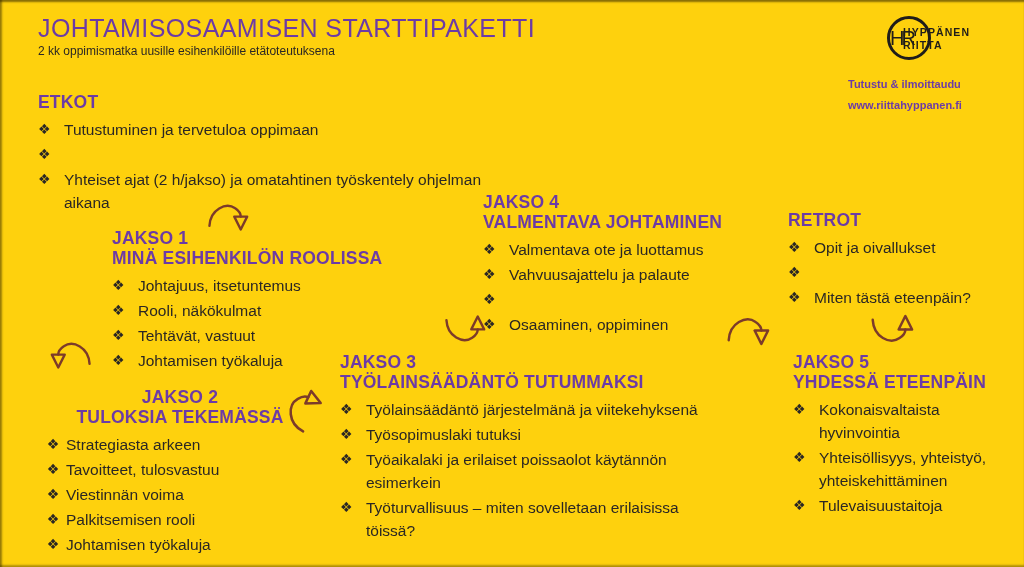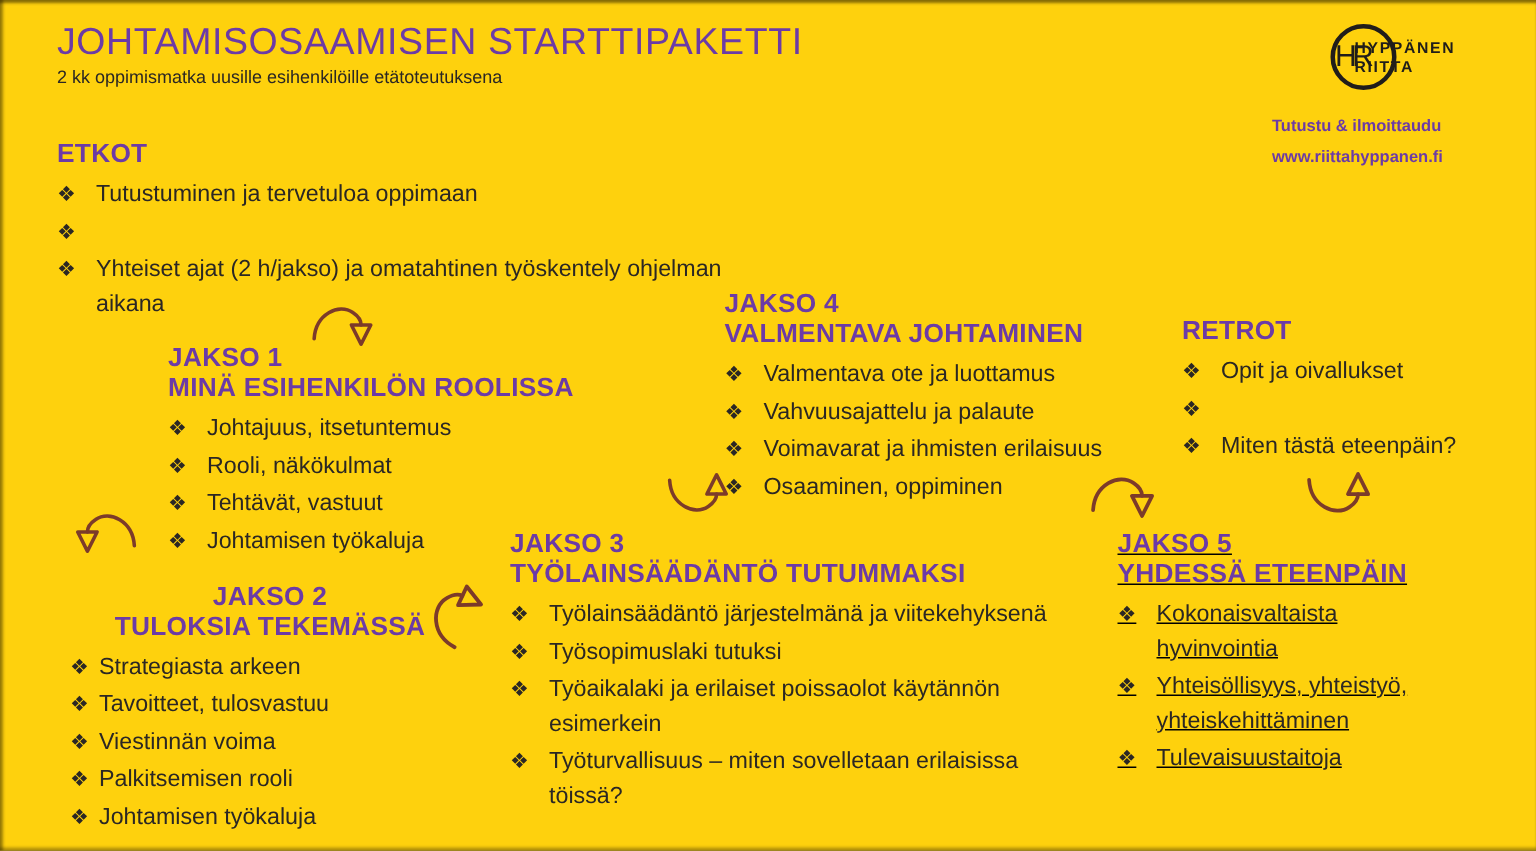--- a/index.html
+++ b/index.html
@@ -53,21 +53,21 @@
     display:flex;align-items:flex-start;
     font-size:15.5px;line-height:23px;margin-bottom:2px;
     color:var(--body-text,#2B2724);
   }
   .blt{width:26px;flex:0 0 26px;font-size:14px;color:var(--body-text,#2B2724);}
   .sec-etkot {left:38px;  top:92px;  width:462px;}
   .sec-jakso1{left:112px; top:228px; width:300px;}
   .sec-jakso2{left:40px;  top:387px; width:280px;text-align:center;}
   .sec-jakso3{left:340px; top:352px; width:360px;}
   .sec-jakso4{left:483px; top:192px; width:312px;}
-  .sec-jakso5{left:745px; top:352px; width:215px;text-decoration:underline;}
+  .sec-jakso5{left:793px; top:352px; width:215px;}
   .sec-retrot{left:788px; top:210px; width:225px;}
   
   .arrow{position:absolute;}
   .arrow path{
     fill:none;stroke:var(--arrow,#7C3B2A);
     stroke-width:2.6;stroke-linejoin:round;stroke-linecap:round;
   }
   .a1{left:203px;top:197px;width:46px;height:42px;}
   .a2{left:50px; top:334px;width:46px;height:44px;transform:scaleX(-1);}
   .a3{left:278px;top:390px;width:50px;height:44px;transform:rotate(-65deg);}
@@ -192,21 +192,20 @@
       <li>
           <span class="blt">❖</span>
           <span class="txt">Valmentava ote ja luottamus</span>
         </li>
       <li>
           <span class="blt">❖</span>
           <span class="txt">Vahvuusajattelu ja palaute</span>
         </li>
       <li>
           <span class="blt">❖</span>
-          <span class="txt">Voimavarat ja ihmisten erilaisuus</span>
         </li>
       <li>
           <span class="blt">❖</span>
           <span class="txt">Osaaminen, oppiminen</span>
         </li>
     </ul>
   </div>
 
   <div class="sec sec-jakso5">
     <div class="sec-label">JAKSO 5</div>

